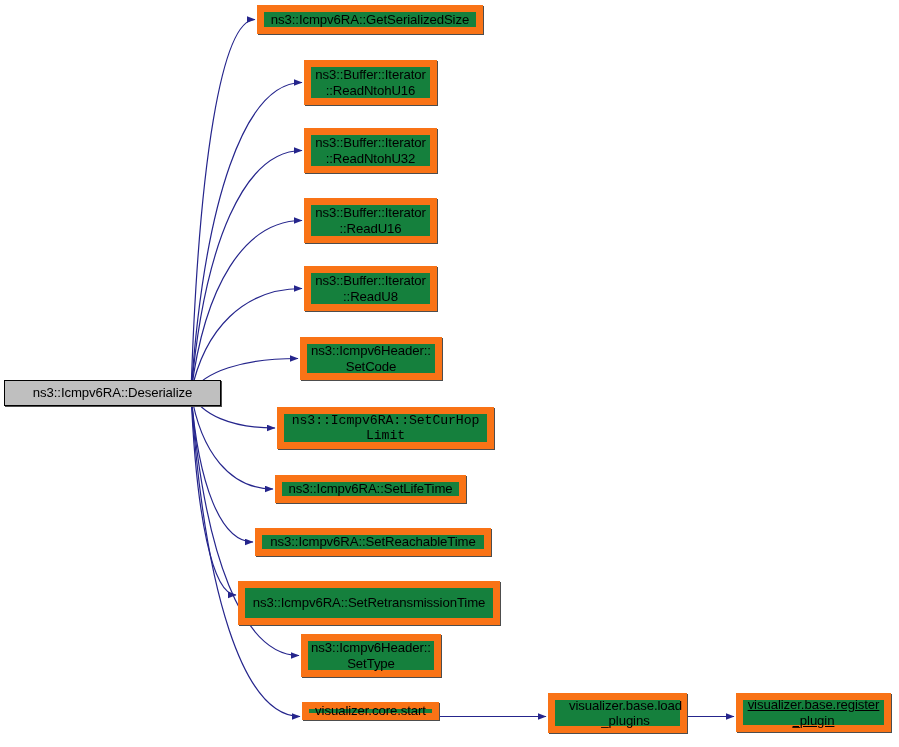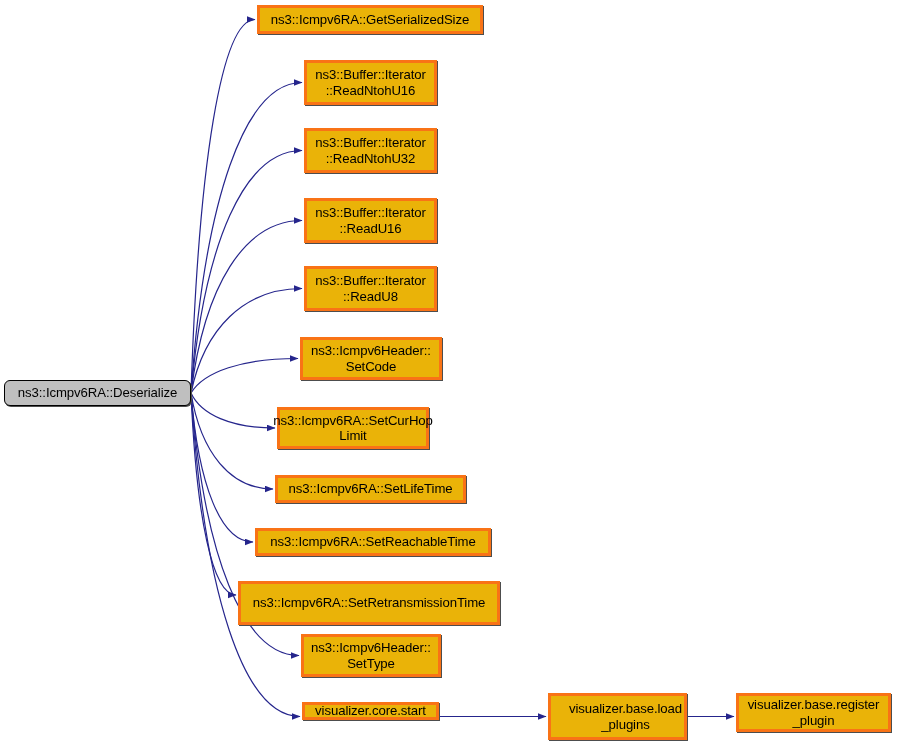--- a/index.html
+++ b/index.html
@@ -21,22 +21,22 @@
     position: absolute;
     left: 0;
     top: 0;
     width: 899px;
     height: 747px;
     pointer-events: none;
   }
   .node {
     position: absolute;
     box-sizing: border-box;
-    border: 3px solid #f97316;
-    background: #eab308;
+    border: 7px solid #f97316;
+    background: #15803d;
     color: #000000;
     font-size: 13.2px;
     line-height: 15.5px;
     display: flex;
     align-items: center;
     justify-content: center;
     text-align: center;
     white-space: pre-line;
     letter-spacing: -0.1px;
   }
@@ -72,38 +72,38 @@
       <path d="M191,393 C201.08,414.7 231.32,428 275,428" fill="none" stroke="#25258c" stroke-width="1.2" marker-end="url(#arrowhead)"></path>
       <path d="M191,393 C200.84,452.52 230.36,489 273,489" fill="none" stroke="#25258c" stroke-width="1.2" marker-end="url(#arrowhead)"></path>
       <path d="M191,393 C198.44,485.38 220.76,542 253,542" fill="none" stroke="#25258c" stroke-width="1.2" marker-end="url(#arrowhead)"></path>
       <path d="M191,393 C196.4,518.24 212.6,595 236,595" fill="none" stroke="#25258c" stroke-width="1.2" marker-end="url(#arrowhead)"></path>
       <path d="M191,393 C203.96,555.75 242.84,655.5 299,655.5" fill="none" stroke="#25258c" stroke-width="1.2" marker-end="url(#arrowhead)"></path>
       <path d="M191,393 C204.08,593.5699999999999 243.32,716.5 300,716.5" fill="none" stroke="#25258c" stroke-width="1.2" marker-end="url(#arrowhead)"></path>
       <path d="M439,716.5 L546,716.5" fill="none" stroke="#25258c" stroke-width="1.2" marker-end="url(#arrowhead)"></path>
       <path d="M687,716.5 L734,716.5" fill="none" stroke="#25258c" stroke-width="1.2" marker-end="url(#arrowhead)"></path>
     </svg>
   <div id="node-layer">
-      <div class="node root" style="left: 4px; top: 380px; width: 187px; height: 26px; border-radius: 6px;"><span class="node-label">ns3::Icmpv6RA::Deserialize</span></div>
+      <div class="node root" style="left: 4px; top: 380px; width: 217px; height: 26px;"><span class="node-label">ns3::Icmpv6RA::Deserialize</span></div>
       <div class="node shadow" style="left: 257px; top: 5px; width: 226px; height: 29px;"><span class="node-label">ns3::Icmpv6RA::GetSerializedSize</span></div>
       <div class="node shadow" style="left: 304px; top: 60px; width: 133px; height: 45px;"><span class="node-label">ns3::Buffer::Iterator
 ::ReadNtohU16</span></div>
       <div class="node shadow" style="left: 304px; top: 128px; width: 133px; height: 45px;"><span class="node-label">ns3::Buffer::Iterator
 ::ReadNtohU32</span></div>
       <div class="node shadow" style="left: 304px; top: 198px; width: 133px; height: 45px;"><span class="node-label">ns3::Buffer::Iterator
 ::ReadU16</span></div>
       <div class="node shadow" style="left: 304px; top: 266px; width: 133px; height: 45px;"><span class="node-label">ns3::Buffer::Iterator
 ::ReadU8</span></div>
       <div class="node shadow" style="left: 300px; top: 337px; width: 142px; height: 43px;"><span class="node-label">ns3::Icmpv6Header::
 SetCode</span></div>
-      <div class="node shadow" style="left: 277px; top: 407px; width: 152px; height: 42px;"><span class="node-label">ns3::Icmpv6RA::SetCurHop
+      <div class="node shadow" style="left: 277px; top: 407px; width: 217px; height: 42px; font-family: Liberation Mono, monospace;"><span class="node-label">ns3::Icmpv6RA::SetCurHop
 Limit</span></div>
       <div class="node shadow" style="left: 275px; top: 475px; width: 191px; height: 28px; text-align: right;"><span class="node-label">ns3::Icmpv6RA::SetLifeTime</span></div>
       <div class="node shadow" style="left: 255px; top: 528px; width: 236px; height: 28px;"><span class="node-label">ns3::Icmpv6RA::SetReachableTime</span></div>
       <div class="node shadow" style="left: 238px; top: 581px; width: 262px; height: 44px;"><span class="node-label">ns3::Icmpv6RA::SetRetransmissionTime</span></div>
       <div class="node shadow" style="left: 301px; top: 634px; width: 140px; height: 43px;"><span class="node-label">ns3::Icmpv6Header::
 SetType</span></div>
       <div class="node shadow" style="left: 302px; top: 702px; width: 137px; height: 18px;"><span class="node-label">visualizer.core.start</span></div>
-      <div class="node shadow" style="left: 548px; top: 693px; width: 139px; height: 47px; padding-left: 16px;"><span class="node-label">visualizer.base.load
+      <div class="node shadow" style="left: 548px; top: 693px; width: 139px; height: 40px; padding-left: 16px;"><span class="node-label">visualizer.base.load
 _plugins</span></div>
-      <div class="node shadow" style="left: 736px; top: 693px; width: 155px; height: 39px;"><span class="node-label">visualizer.base.register
+      <div class="node shadow" style="left: 736px; top: 693px; width: 155px; height: 39px; text-decoration: underline;"><span class="node-label">visualizer.base.register
 _plugin</span></div>
     </div>
 </div>
 
 </body></html>

